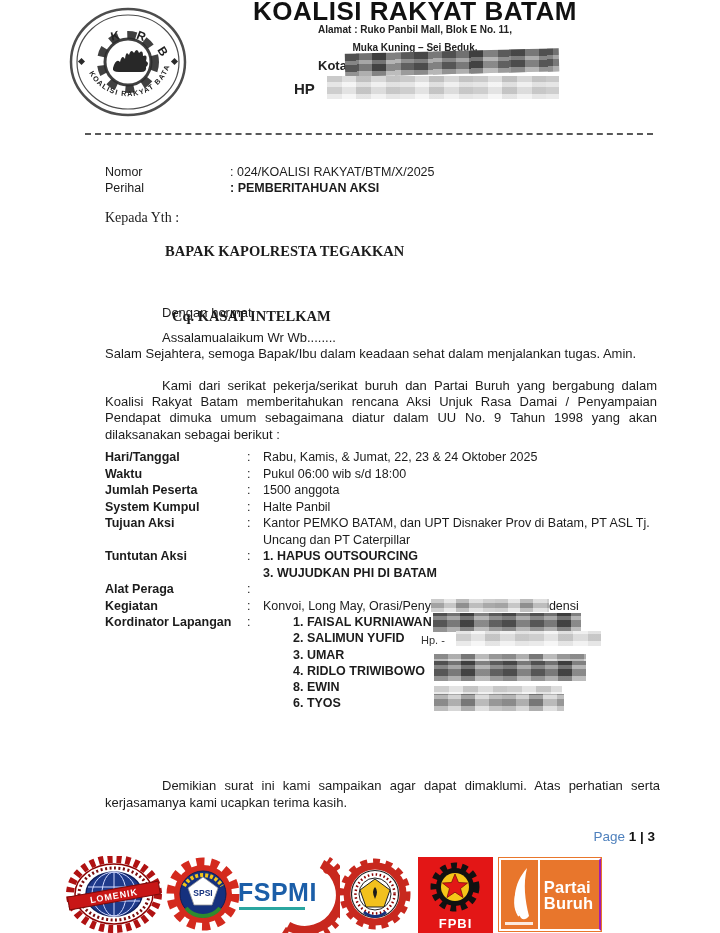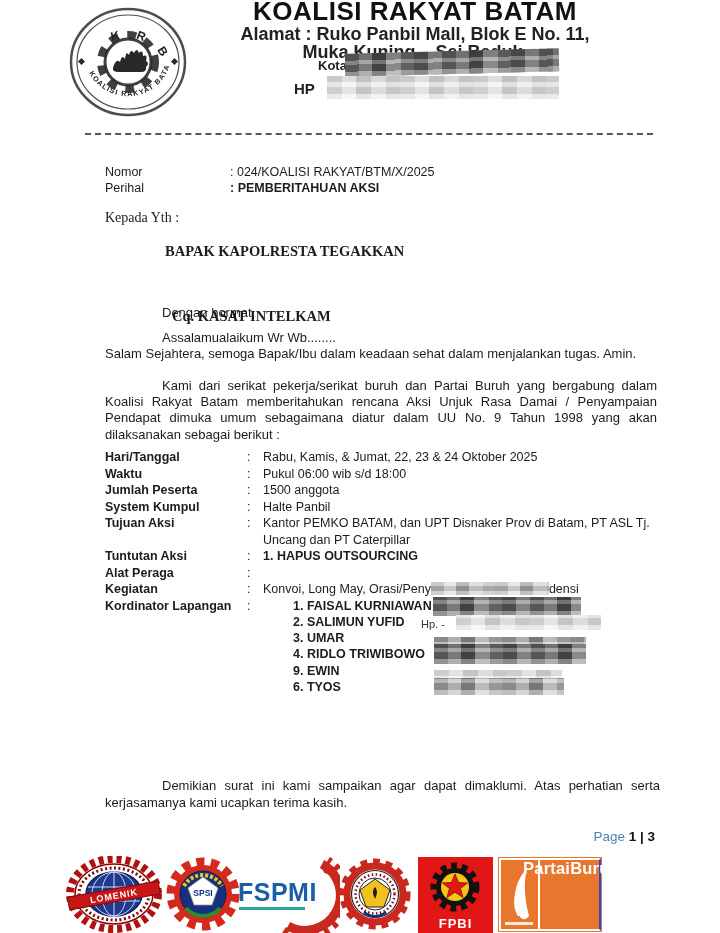--- a/index.html
+++ b/index.html
@@ -4,21 +4,21 @@
 <style>
   html,body{margin:0;padding:0;}
   body{
     width:720px;height:933px;background:#ffffff;position:relative;overflow:hidden;
     font-family:"Liberation Sans","DejaVu Sans",sans-serif;color:#1c1c1c;
   }
   .abs{position:absolute;}
   
   .org-title{left:115px;top:-4px;width:600px;text-align:center;
     font-size:26px;font-weight:800;letter-spacing:.5px;color:#111;}
-  .addr{width:600px;left:115px;text-align:center;font-size:18px;font-weight:bold;color:#222;}
+  .addr{width:600px;left:115px;text-align:center;font-size:10px;font-weight:bold;color:#222;}
   .addr1{top:24px;} .addr2{top:42px;}
   .kota-label{left:318px;top:58px;font-size:13px;font-weight:bold;color:#222;}
   .hp-label{left:294px;top:80px;font-size:15px;font-weight:bold;color:#222;}
   
   .mosaic{position:absolute;
     background-image:
       repeating-linear-gradient(0deg, rgba(255,255,255,.30) 0 5px, rgba(0,0,0,.14) 5px 12px, rgba(255,255,255,.22) 12px 16px, rgba(0,0,0,.20) 16px 23px),
       repeating-linear-gradient(90deg, #646464 0 14px, #8d8d8d 14px 27px, #4d4d4d 27px 41px, #a0a0a0 41px 56px, #707070 56px 69px, #585858 69px 83px, #969696 83px 97px);
   }
   .mosaic.light{
@@ -67,22 +67,22 @@
   .pagenum .pg{color:#4f81bd;}
   .pagenum .num{color:#111;font-weight:bold;}
   
   .logo-row{left:0;top:856px;width:720px;height:77px;}
   .logo{position:absolute;top:0;height:77px;}
   svg text{font-family:"Liberation Sans","DejaVu Sans",sans-serif;}
   .pb-box{position:absolute;left:498px;top:1px;width:104px;height:75px;background:#e8762c;
     border:1px solid #e8762c;box-sizing:border-box;display:flex;}
   .pb-left{width:40%;position:relative;border-right:2px solid #ffffff;box-sizing:border-box;
     border-top:2px solid #fff;border-bottom:2px solid #fff;border-left:2px solid #fff;}
-  .pb-right{width:60%;display:flex;flex-direction:row;justify-content:center;padding-left:4px;
-    border-top:2px solid #fff;border-bottom:2px solid #fff;border-right:2px solid #1d4ed8;box-sizing:border-box;}
+  .pb-right{width:60%;display:flex;flex-direction:column;justify-content:center;padding-left:4px;
+    border-top:2px solid #fff;border-bottom:2px solid #fff;border-right:2px solid #a21caf;box-sizing:border-box;}
   .pb-right div{color:#fff;font-weight:800;font-size:16.5px;line-height:16px;letter-spacing:.2px;}
   .pb-minitext{position:absolute;left:4px;bottom:4px;width:28px;height:3px;background:rgba(255,255,255,.85);}
   .fpbi-box{position:absolute;left:418px;top:1px;width:75px;height:76px;background:#e31616;}
   .fpbi-label{position:absolute;bottom:2px;width:100%;text-align:center;color:#fff;
     font-weight:800;font-size:13px;letter-spacing:1px;}
   .fspmi-txt{position:absolute;left:238px;top:22px;color:#1b5ea8;font-weight:800;font-size:25px;
     letter-spacing:.5px;transform:scaleY(1.05);}
   .fspmi-sub{position:absolute;left:239px;top:51px;width:66px;height:3px;background:#2aa6a0;}
 </style>
 </head>
@@ -164,20 +164,21 @@
   <div class="drow">
     <span class="dlabel">Tujuan Aksi</span>
     <span class="dcolon">:</span>
     <span class="dvalue">Kantor PEMKO BATAM, dan UPT Disnaker Prov di Batam, PT ASL Tj. Uncang dan PT Caterpillar</span>
   </div>
   <div class="drow">
     <span class="dlabel">Tuntutan Aksi</span>
     <span class="dcolon">:</span>
     <span class="dvalue bold">
       <div>1. HAPUS OUTSOURCING</div>
+      <div>3. WUJUDKAN PHI DI BATAM</div>
     </span>
   </div>
   <div class="drow">
     <span class="dlabel">Alat Peraga</span>
     <span class="dcolon">:</span>
   </div>
   <div class="drow">
     <span class="dlabel">Kegiatan</span>
     <span class="dcolon">:</span>
     <span class="dvalue"><span>Konvoi, Long May, Orasi/Peny</span><span class="mosaic-inline" style="width:118px;height:13px;"></span><span>densi</span></span>
@@ -197,21 +198,21 @@
       </div>
       <div class="coord-row">
         <span>3. UMAR</span>
         <span class="mosaic mid" style="left:141px;top:7px;width:152px;height:10px;"></span>
       </div>
       <div class="coord-row">
         <span>4. RIDLO TRIWIBOWO</span>
         <span class="mosaic" style="left:141px;top:-2px;width:152px;height:20px;"></span>
       </div>
       <div class="coord-row">
-        <span>9. EWIN</span>
+        <span>8. EWIN</span>
         <span class="mosaic light" style="left:141px;top:7px;width:128px;height:11px;"></span>
       </div>
       <div class="coord-row">
         <span>6. TYOS</span>
         <span class="mosaic mid" style="left:141px;top:-1px;width:130px;height:17px;"></span>
       </div>
     </span>
   </div>
 </div>
 

